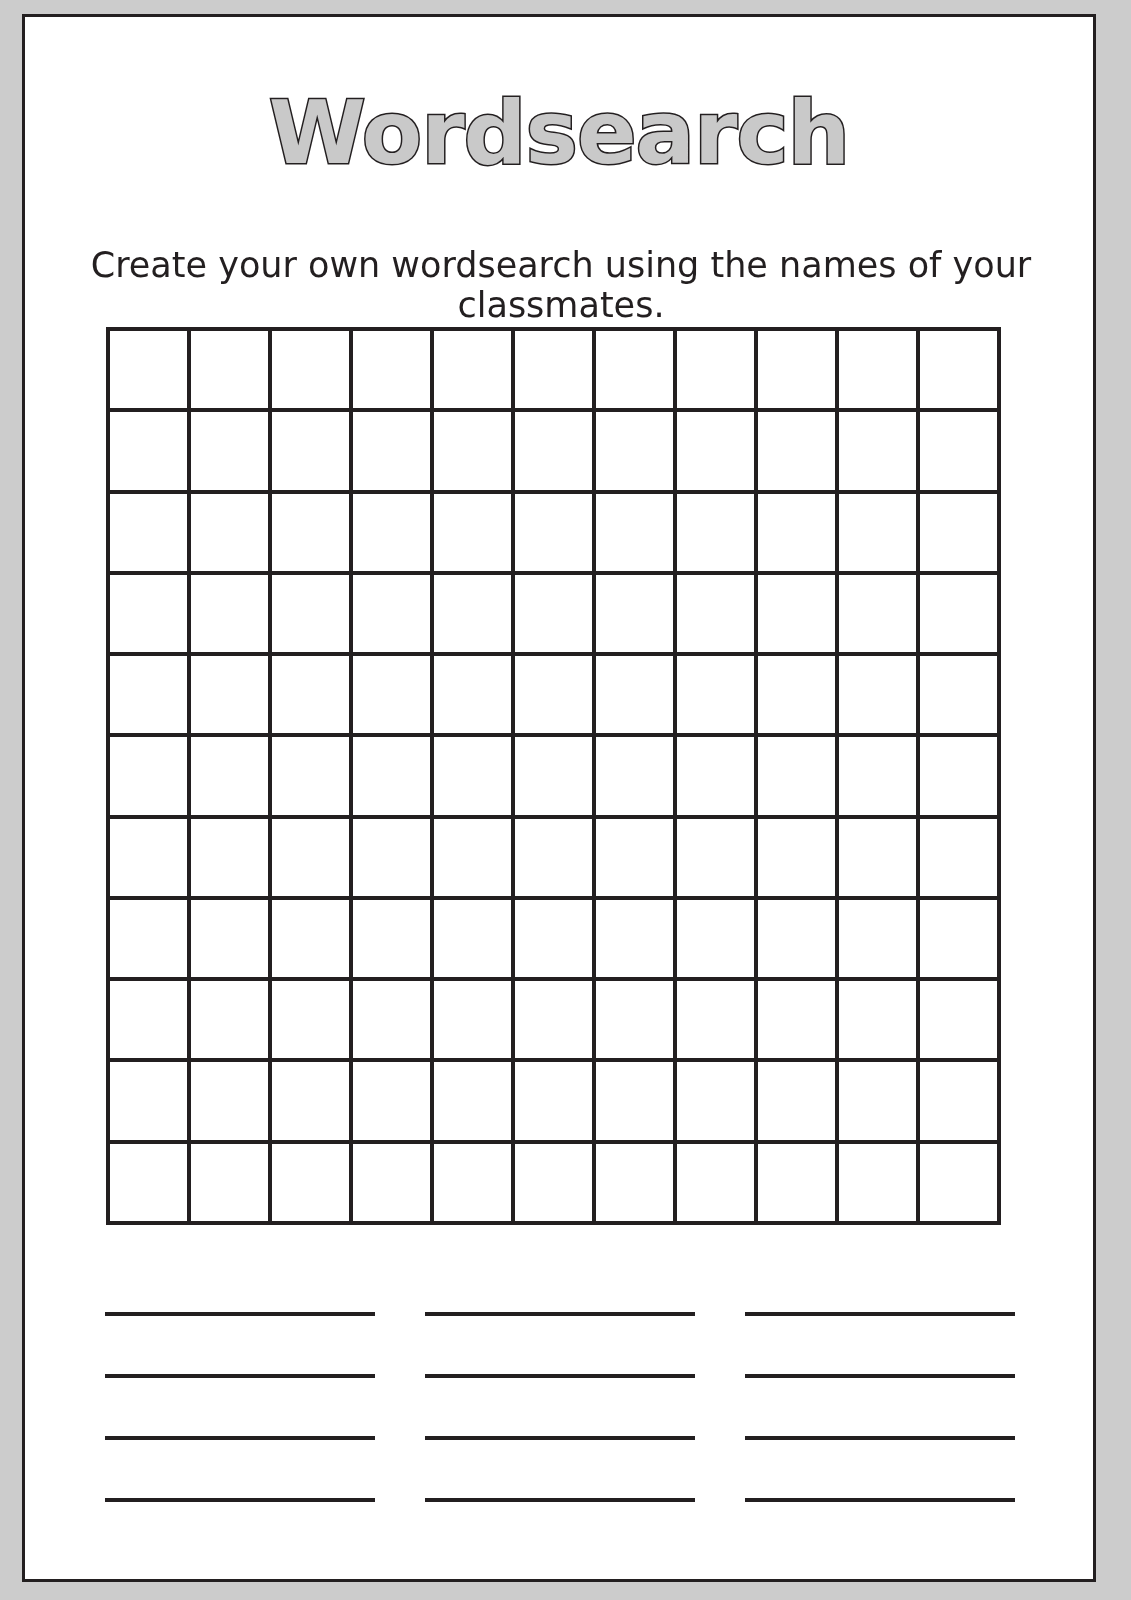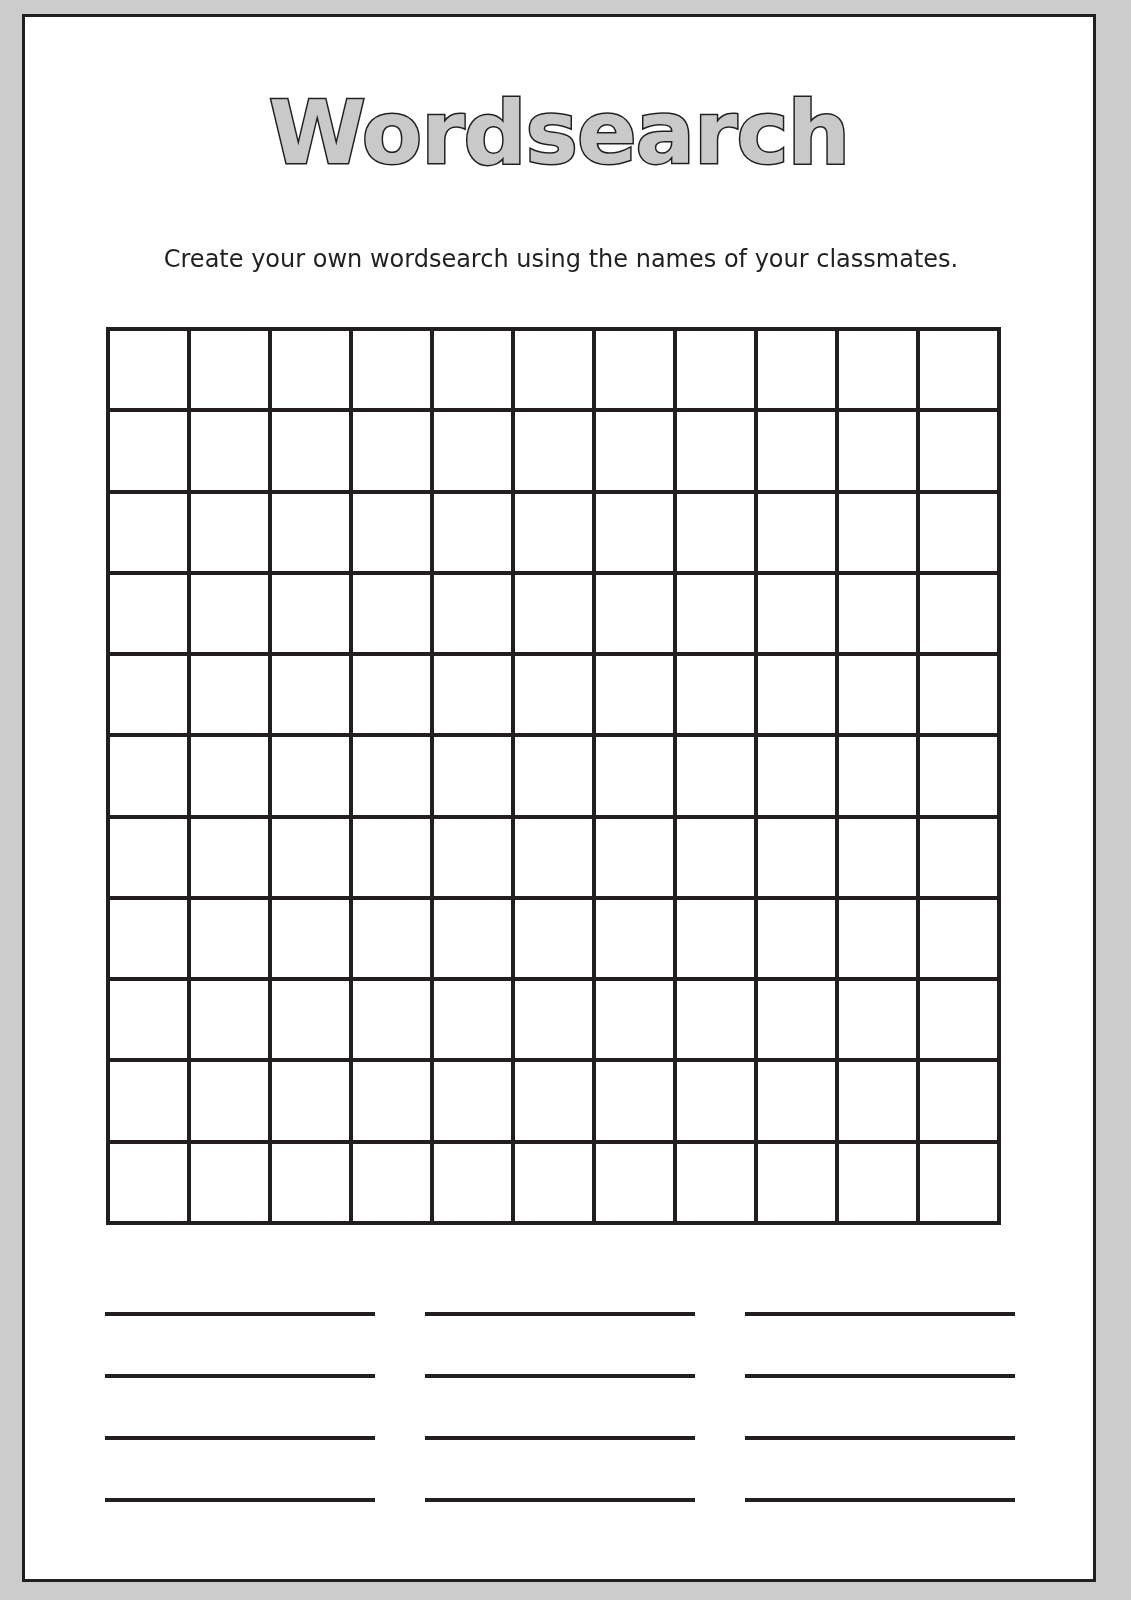--- a/index.html
+++ b/index.html
@@ -37,21 +37,21 @@
     paint-order: stroke fill;
     font-family: "DejaVu Sans", sans-serif;
     line-height: 1;
   }
   .instruction {
     position: absolute;
     left: 36px;
     top: 228px;
     width: 1000px;
     text-align: center;
-    font-size: 24px;
+    font-size: 35px;
     color: #231f20;
     font-family: "DejaVu Sans", sans-serif;
   }
   .grid {
     position: absolute;
     left: 81px;
     top: 310px;
     width: 895px;
     height: 898px;
     border-top: 4px solid #231f20;

